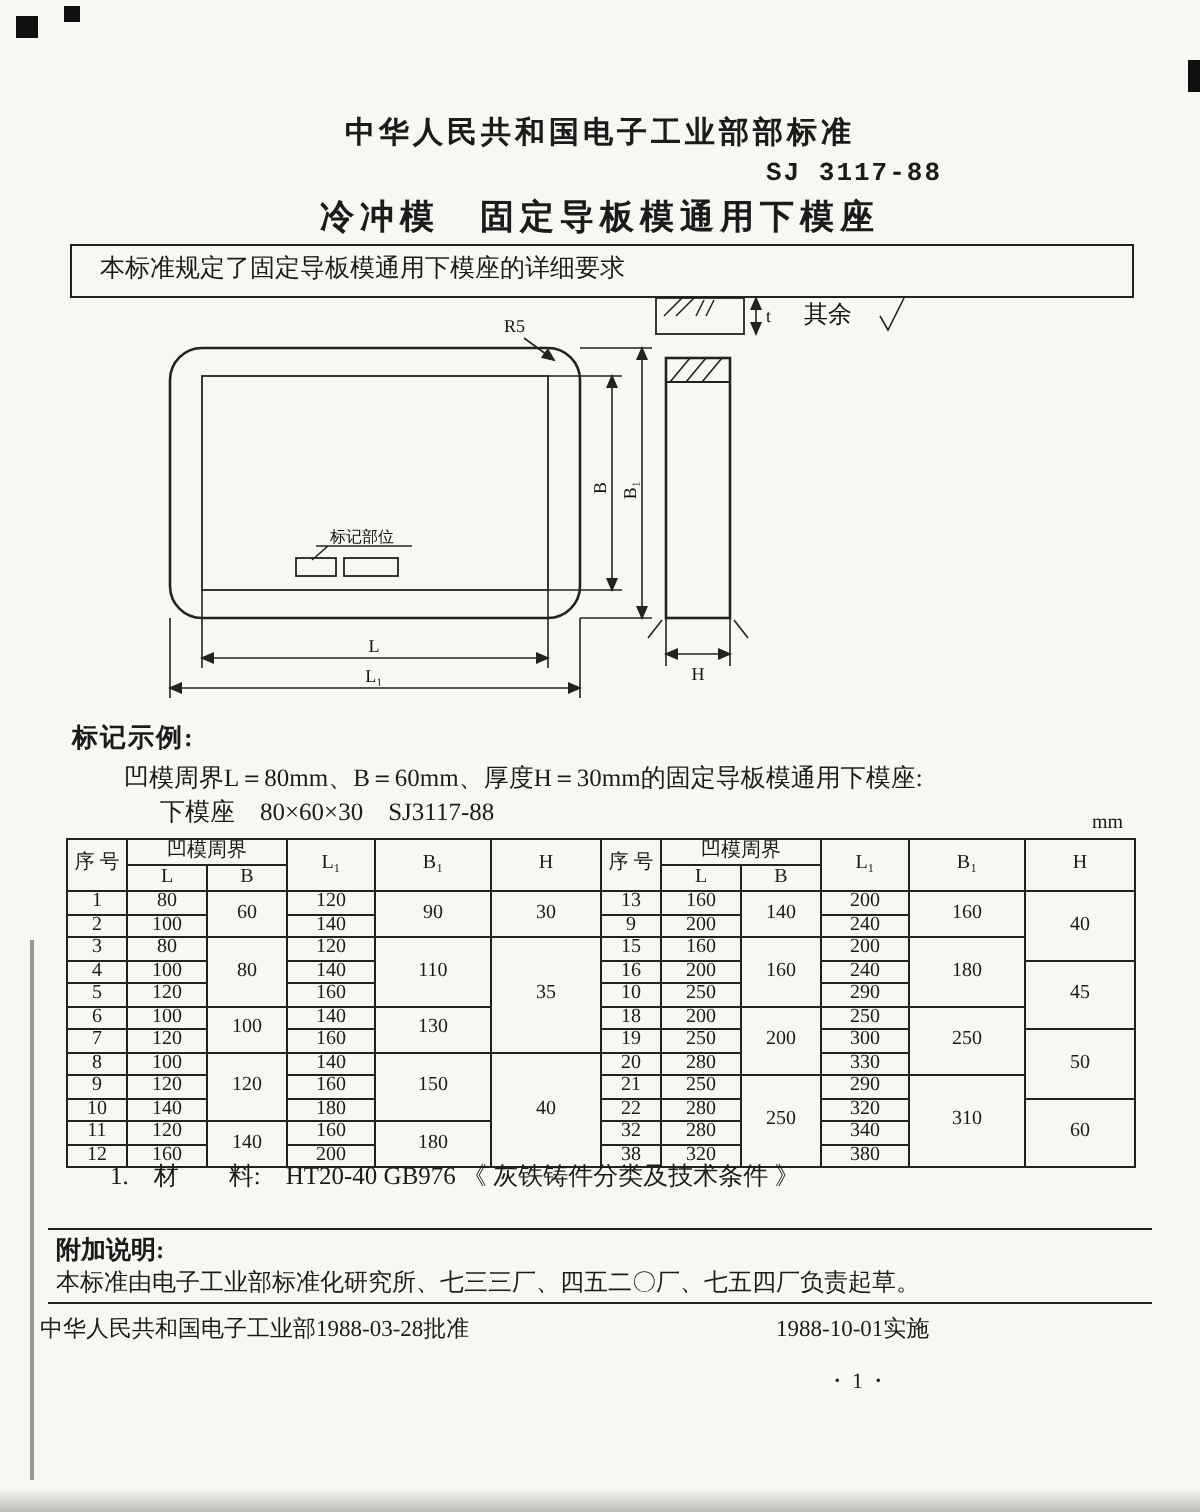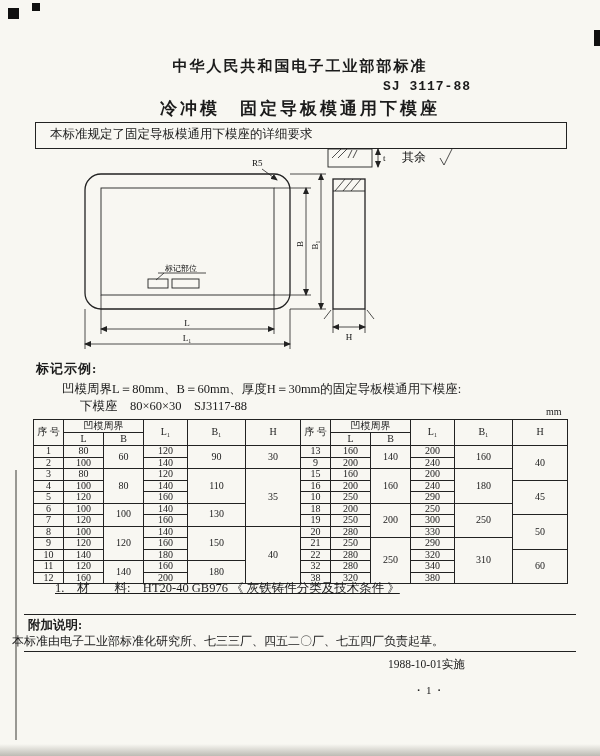--- a/index.html
+++ b/index.html
@@ -30,27 +30,27 @@
   .example-line1{position:absolute;top:381px;left:62px;font-size:12.5px;}
   .example-line2{position:absolute;top:398px;left:80px;font-size:12.5px;}
   .unit-label{position:absolute;top:406px;left:546px;font-size:10px;}
 
   table.spec{position:absolute;top:419px;left:33px;width:534px;border-collapse:collapse;
         font-size:10px;table-layout:fixed;}
   table.spec th,table.spec td{border:1px solid #222;text-align:center;vertical-align:middle;
         padding:0;height:10.5px;line-height:1.05;font-weight:normal;}
   table.spec thead th{height:12px;}
 
-  .note-1{position:absolute;top:580px;left:55px;font-size:12.5px;text-decoration:underline;}
+  .note-1{position:absolute;top:580px;left:55px;font-size:12.5px;}
   .note-2{position:absolute;top:597px;left:55px;font-size:12.5px;}
   .rule{position:absolute;left:24px;width:552px;border-top:1.5px solid #222;height:0;}
   .rule-1{top:614px;}
   .rule-2{top:651px;}
   .additional-heading{position:absolute;top:617px;left:28px;font-size:12.5px;font-weight:bold;}
-  .additional-text{position:absolute;top:633px;left:12px;font-size:12px;}
+  .additional-text{position:absolute;top:633px;left:28px;font-size:12px;}
   .footer-approval{position:absolute;top:657px;left:20px;font-size:11.5px;}
   .footer-impl{position:absolute;top:657px;left:388px;font-size:11.5px;}
   .page-num{position:absolute;top:683px;left:413px;font-size:11px;letter-spacing:2px;}
 </style>
 </head>
 <body>
 
 <div class="page">
 
   <div class="scan-mark" style="left:8px;top:8px;width:11px;height:11px;"></div>
@@ -295,16 +295,17 @@
       </tbody>
   </table>
 
   <div class="note-1">1.　材　　料:　HT20-40 GB976 《 灰铁铸件分类及技术条件 》</div>
 
   <div class="rule rule-1"></div>
   <div class="additional-heading">附加说明:</div>
   <div class="additional-text">本标准由电子工业部标准化研究所、七三三厂、四五二〇厂、七五四厂负责起草。</div>
   <div class="rule rule-2"></div>
 
+  <div class="footer-approval">中华人民共和国电子工业部1988-03-28批准</div>
   <div class="footer-impl">1988-10-01实施</div>
   <div class="page-num">・1・</div>
 
 </div>
 
 </body></html>

